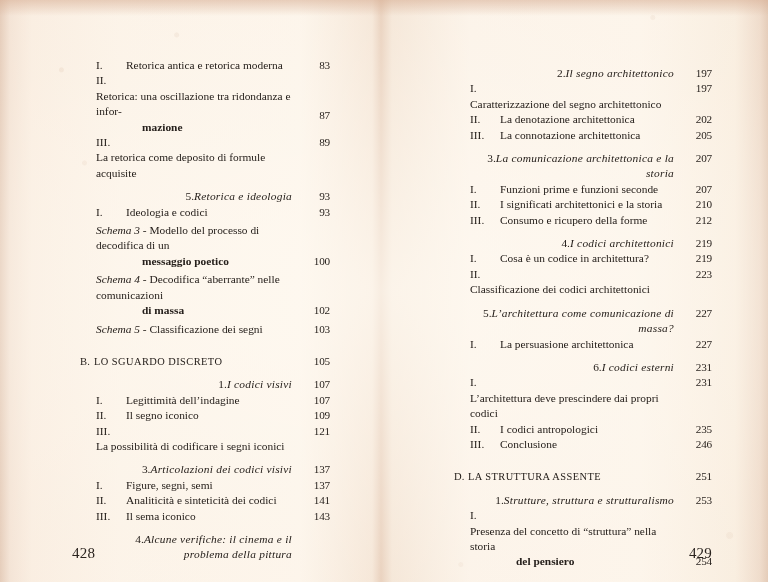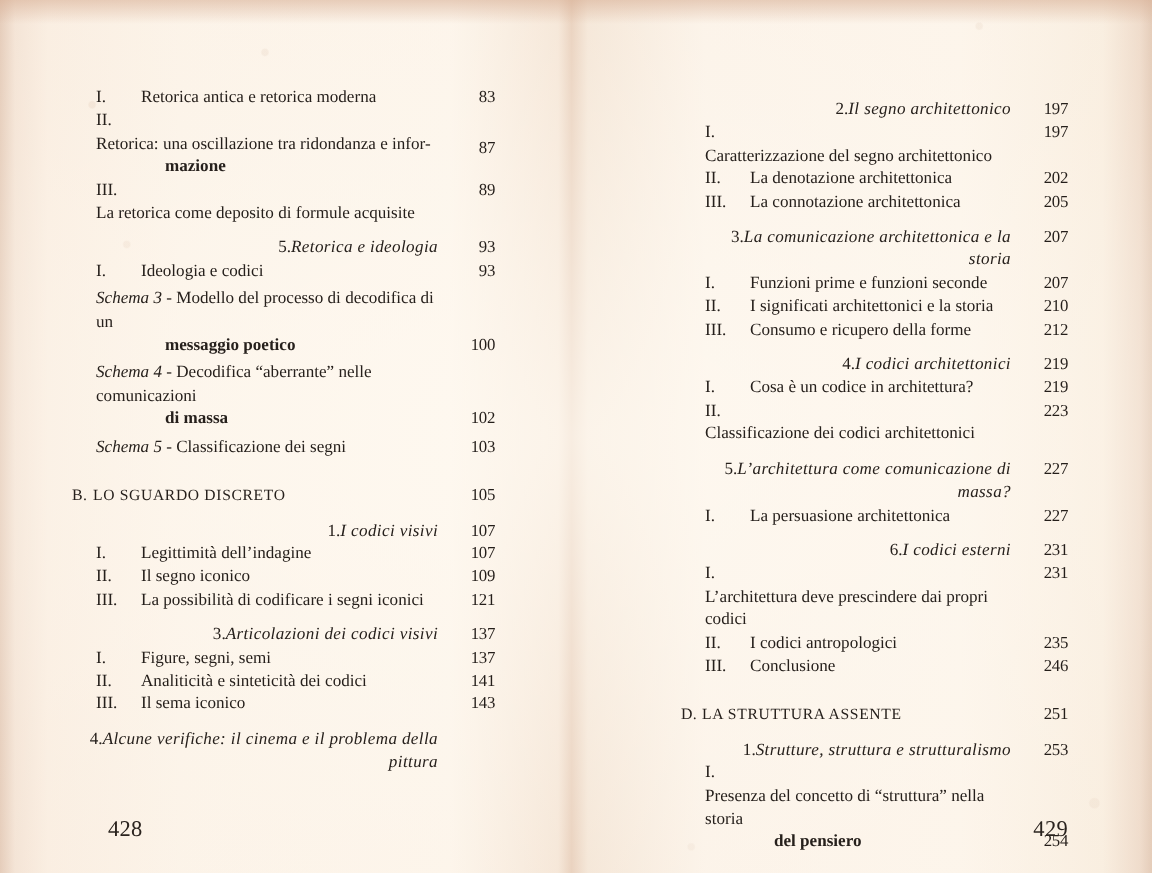--- a/index.html
+++ b/index.html
@@ -29,21 +29,21 @@
       radial-gradient(circle at 60% 97%, rgba(190,150,120,0.07) 0 2px, transparent 3px);
   }
   #book:after{
     content:"";position:absolute;left:0;top:0;right:0;height:16px;pointer-events:none;
     background:linear-gradient(180deg, rgba(214,172,145,0.55), rgba(214,172,145,0));
   }
   .page{
     position:absolute;top:0;height:582px;
     box-sizing:border-box;
   }
-  .page.left{left:0;width:382px;padding:58px 52px 0 48px;}
+  .page.left{left:0;width:382px;padding:58px 52px 0 80px;}
   .page.right{left:382px;width:386px;padding:58px 56px 0 72px;}
 
   .toc{position:relative;width:100%;}
 
   
   .row{
     position:relative;
     display:flex;
     align-items:baseline;
     line-height:15.4px;

